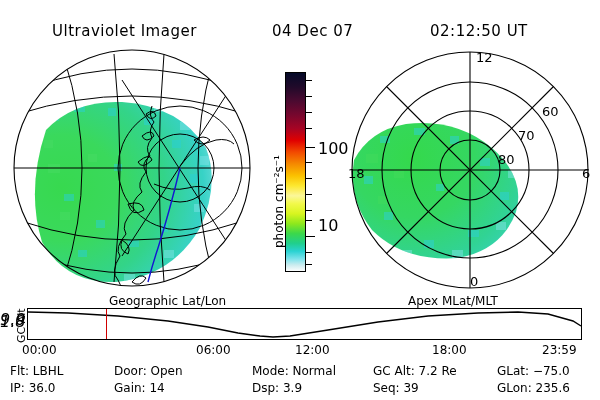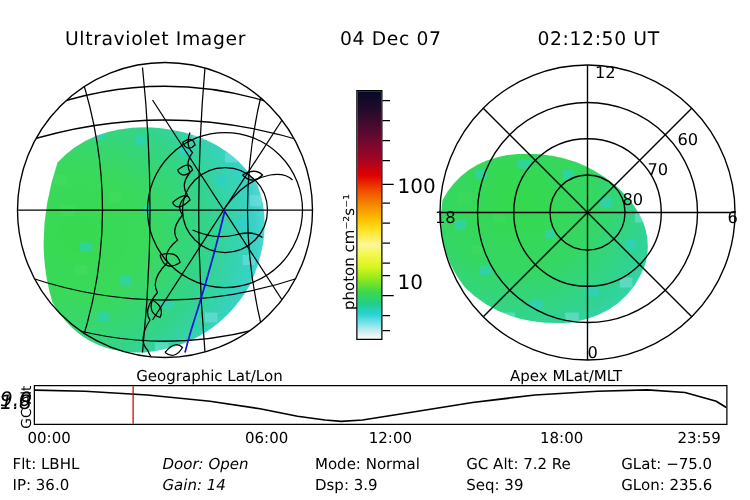--- a/index.html
+++ b/index.html
@@ -32,21 +32,21 @@
   #orbit-ylab{left:2px;top:305px;width:16px;height:40px;}
   #orbit-ylab span{position:absolute;font-size:11px;white-space:nowrap;
       transform:rotate(-90deg);transform-origin:left top;left:13px;top:38px;}
   .orb-ynum{position:absolute;font-size:16px;right:0;white-space:nowrap;font-style:italic;}
   .orb-xnum{position:absolute;font-size:12px;top:343px;white-space:nowrap;}
   #time-cursor{position:absolute;left:106px;top:309px;width:1px;height:30px;background:#d00000;}
   
   #status{left:10px;top:364px;width:585px;}
   #status div{position:absolute;font-size:12px;white-space:nowrap;}
   .st-r0{top:0;text-align:center;} .st-r1{top:17px;}
-  .st-c0{left:0;} .st-c1{left:120px;font-style:italic;} .st-c2{left:242px;}
+  .st-c0{left:0;} .st-c1{left:104px;} .st-c2{left:242px;}
   .st-c3{left:363px;} .st-c4{left:487px;}
 </style>
 </head>
 <body>
 
 <div class="abs" id="header">
   <span id="hdr-title">Ultraviolet Imager</span>
   <span id="hdr-date">04 Dec 07</span>
   <span id="hdr-time">02:12:50 UT</span>
 </div>

